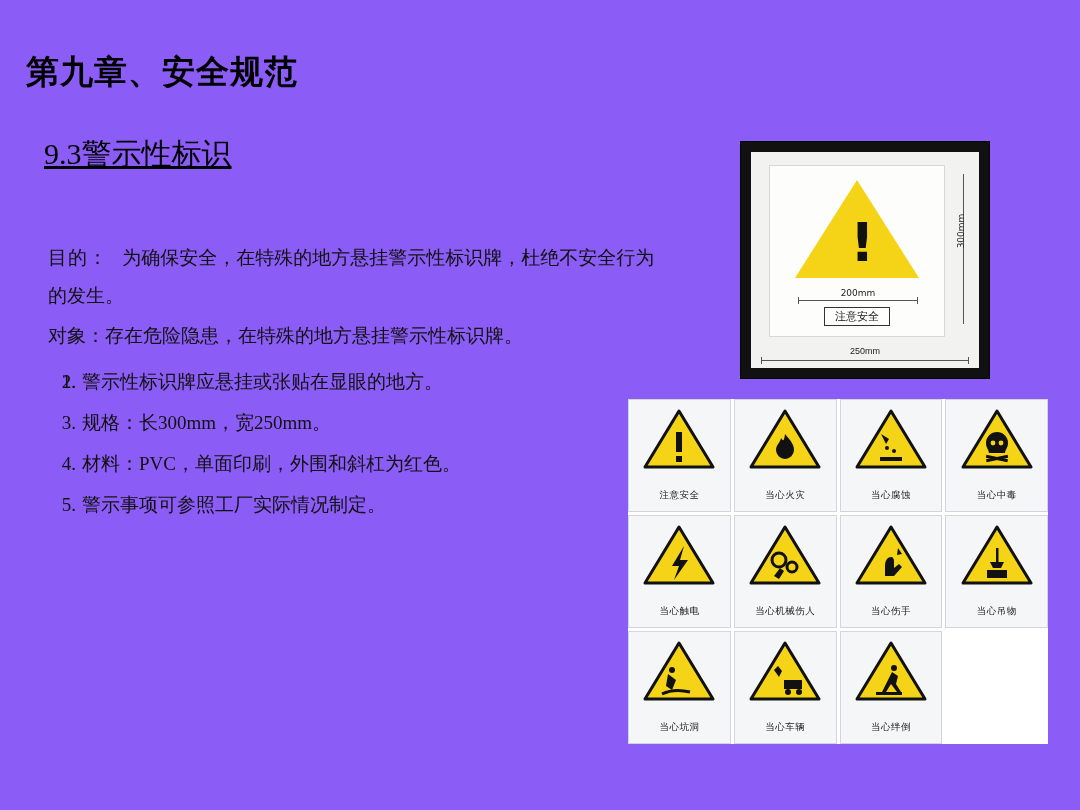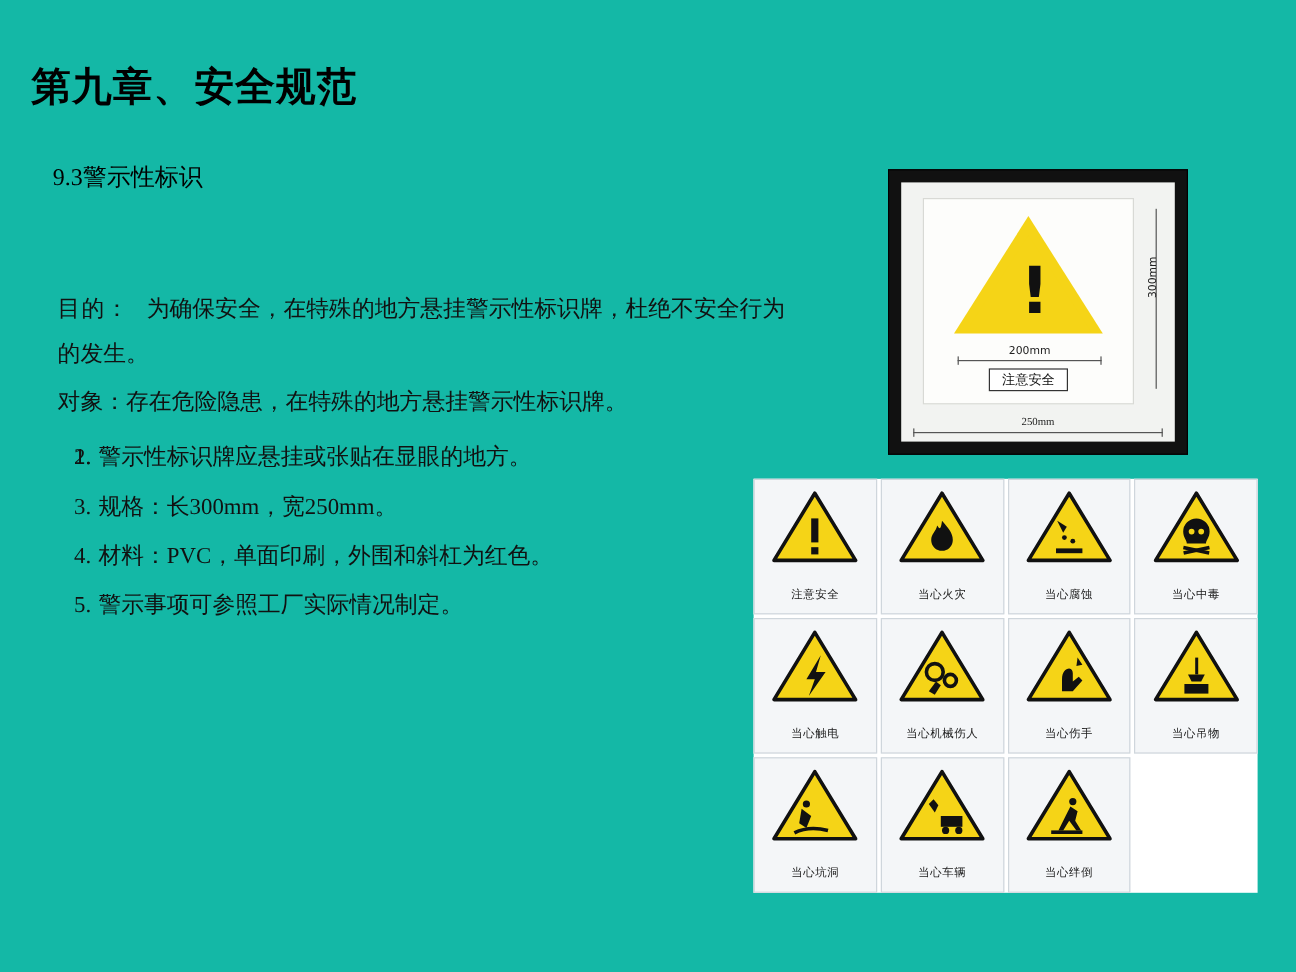--- a/index.html
+++ b/index.html
@@ -6,39 +6,40 @@
   html, body {
     margin: 0; padding: 0;
     width: 1080px; height: 810px;
     background: #ffffff;
     font-family: "Liberation Serif", "DejaVu Serif", serif;
     overflow: hidden;
   }
   .page {
     position: relative;
     width: 1080px; height: 810px;
-    background: #14b8a6;
+    background: #8b5cf6;
   }
 
   
   .chapter-title {
     position: absolute;
     left: 26px; top: 50px;
     font-family: "DejaVu Sans", "Liberation Sans", sans-serif;
     font-weight: bold;
     font-size: 33px;
     letter-spacing: 1px;
     color: #000;
   }
   .section-title {
     position: absolute;
     left: 44px; top: 134px;
     font-family: "Liberation Serif", "DejaVu Serif", serif;
-    font-size: 20px;
+    font-size: 30px;
     color: #000;
+    text-decoration: underline;
   }
 
   
   .body-col {
     position: absolute;
     left: 48px; top: 200px;
     width: 620px;
     font-size: 19px;
     line-height: 38px;
     color: #111;
@@ -167,21 +168,21 @@
     left: -12px; top: 52px;
     transform: rotate(-90deg);
     font-family: "DejaVu Sans", "Liberation Sans", sans-serif;
     font-size: 9px;
     color: #222;
     white-space: nowrap;
   }
   .dim-bottom {
     position: absolute;
     left: 10px; right: 10px; bottom: 12px;
-    font-family: Liberation Serif, serif;
+    font-family: Liberation Sans, sans-serif;
     font-size: 9px;
     color: #222;
     text-align: center;
   }
   .dim-bottom .line {
     position: absolute;
     left: 0; right: 0; top: 14px;
     height: 1px; background: #555;
   }
   .dim-bottom .line::before, .dim-bottom .line::after {

